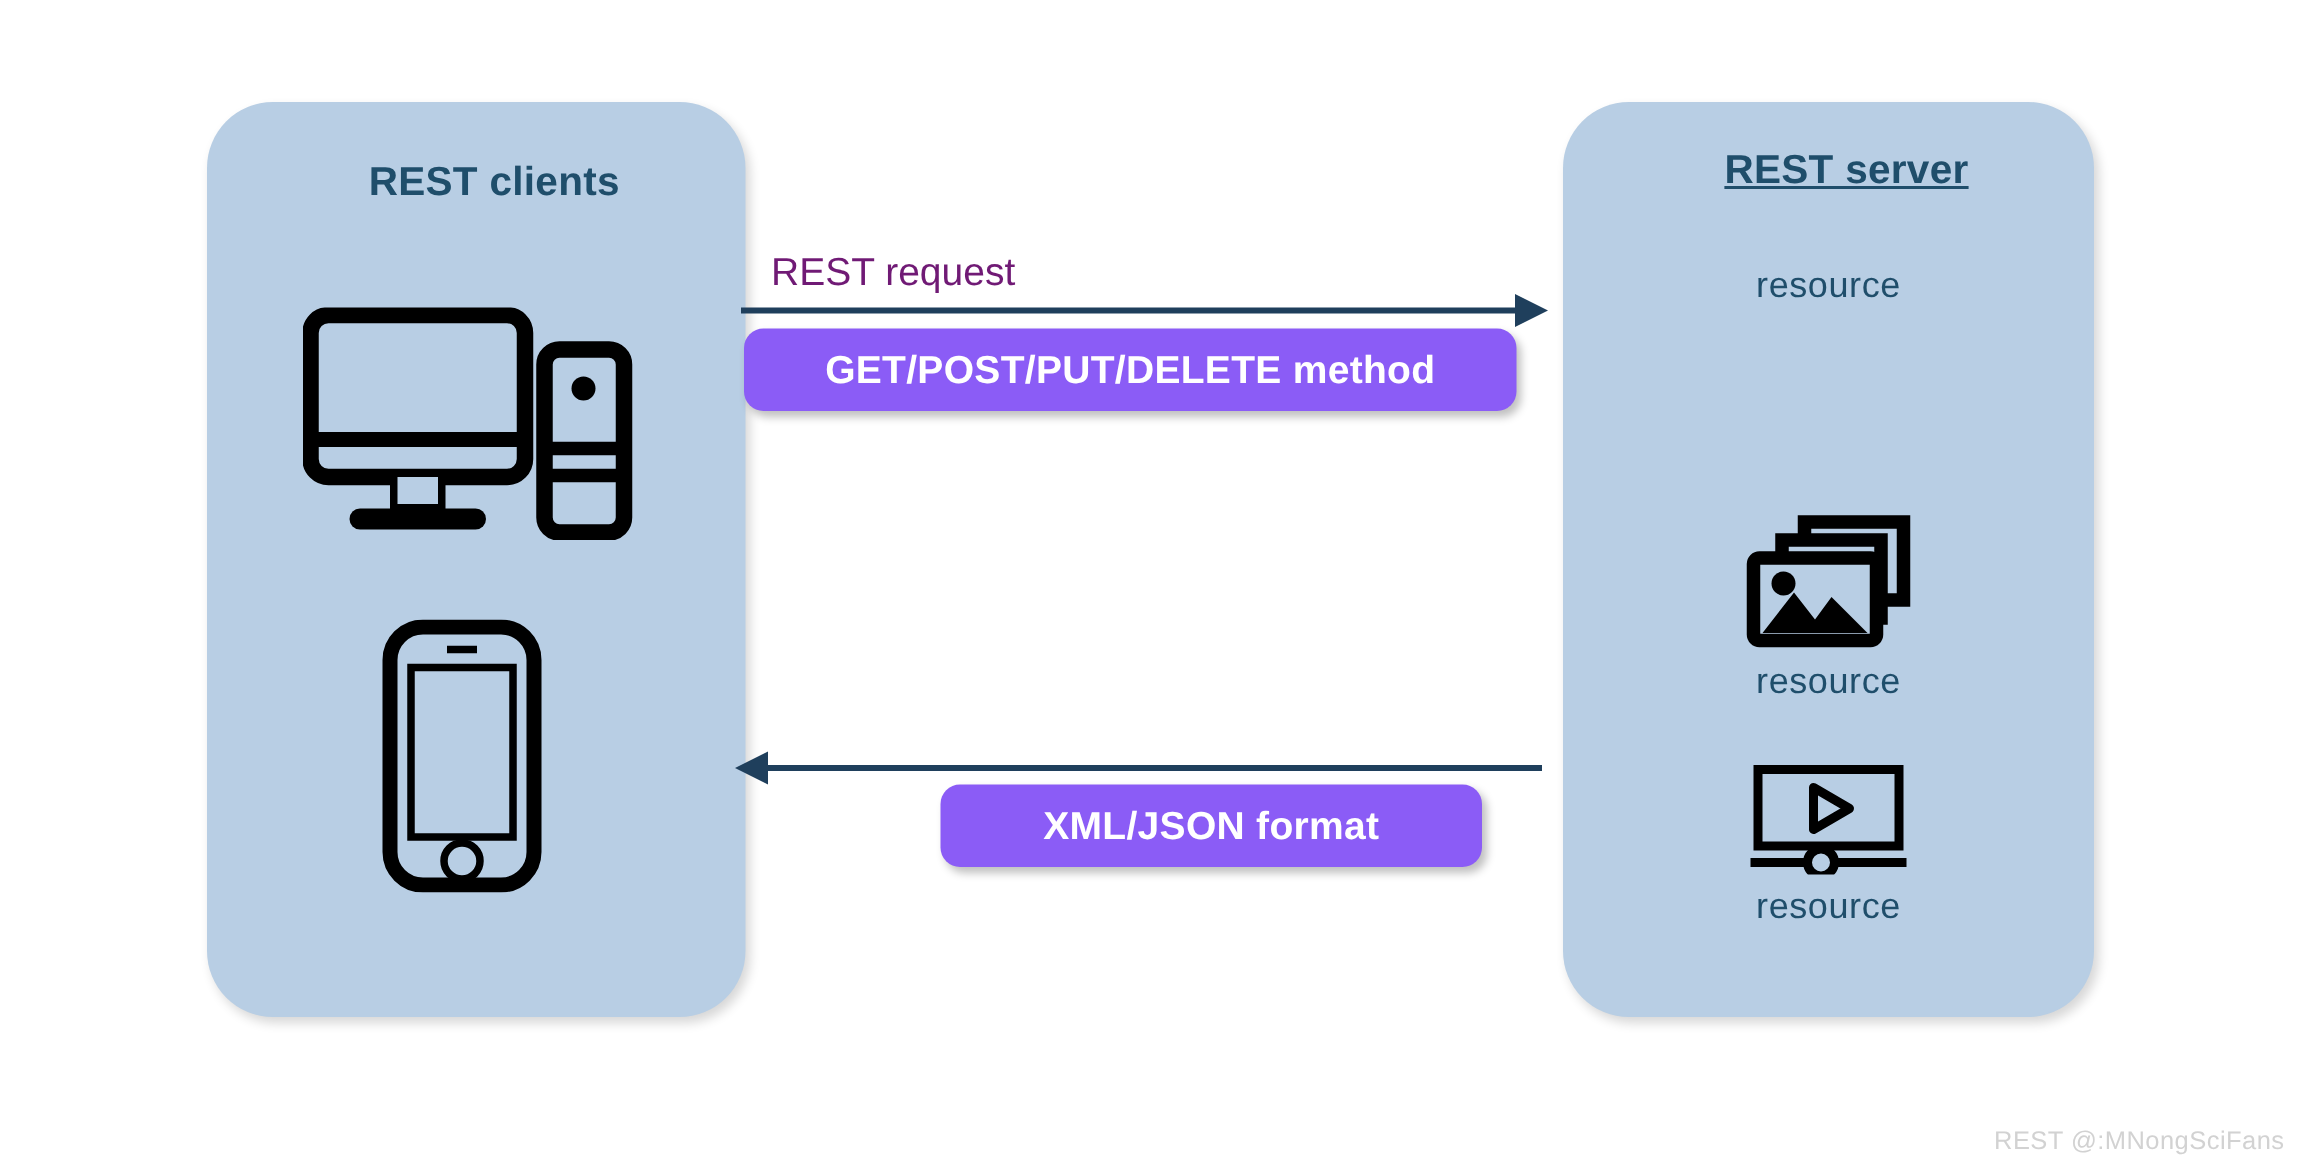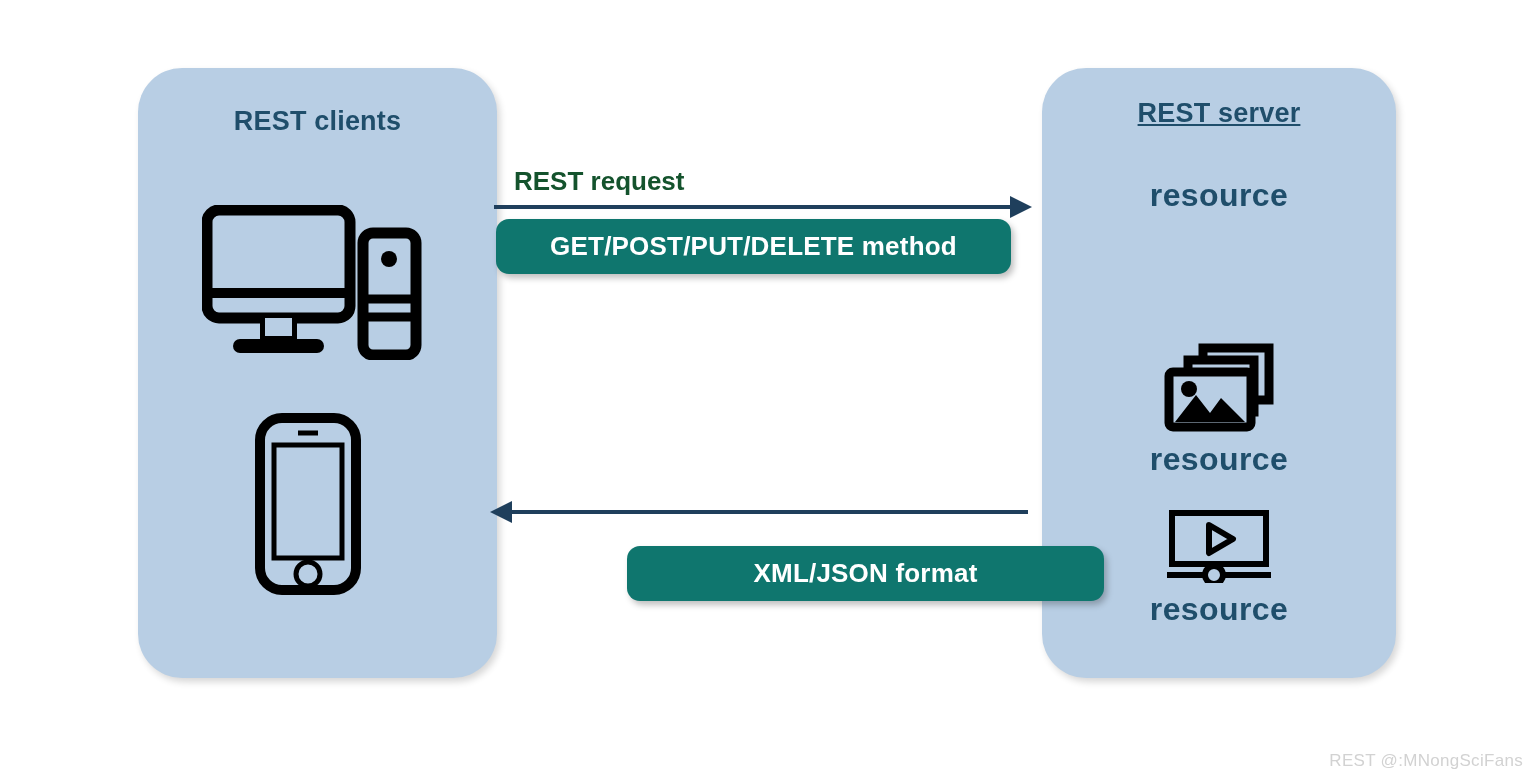--- a/index.html
+++ b/index.html
@@ -32,21 +32,21 @@
     height: 610px;
   }
   #server-panel {
     left: 1042px;
     top: 68px;
     width: 354px;
     height: 610px;
   }
   .panel-title {
     position: absolute;
-    left: 0;
+    left: 12px;
     width: 100%;
     text-align: center;
     color: #1f4e6b;
     font-size: 27px;
     font-weight: bold;
     letter-spacing: 0.2px;
     white-space: nowrap;
   }
   #client-panel .panel-title { top: 38px; }
   #server-panel .panel-title { top: 30px; text-decoration: underline; }
@@ -67,23 +67,22 @@
   }
   .resource-icon-wrap {
     display: block;
     margin: 0 auto;
     line-height: 0;
   }
   .resource-label {
     display: block;
     margin-top: 8px;
     color: #1f4e6b;
-    font-size: 32px;
+    font-size: 24px;
     letter-spacing: 0.4px;
-    font-weight: bold;
   }
   #resource-html  { top: 101px; }
   #resource-image { top: 275px; }
   #resource-video { top: 441px; }
 
   
   .arrow-line {
     position: absolute;
     height: 4px;
     background: #1f3f5c;
@@ -111,53 +110,53 @@
     border-left: 22px solid #1f3f5c;
   }
   #response-head {
     left: 490px;
     top: 501px;
     border-right: 22px solid #1f3f5c;
   }
 
   .arrow-caption {
     position: absolute;
-    color: #14532d;
+    color: #701a75;
     font-size: 26px;
-    font-weight: bold;
+    font-weight: normal;
     white-space: nowrap;
   }
   #request-caption  { left: 514px; top: 166px; }
   #response-caption { left: 508px; top: 468px; }
 
   
   .pill {
     position: absolute;
-    background: #0f766e;
+    background: #8b5cf6;
     border-radius: 13px;
     color: #ffffff;
     font-size: 26px;
     font-weight: bold;
     display: flex;
     align-items: center;
     justify-content: center;
     box-shadow: 3px 4px 6px rgba(0,0,0,0.25);
     white-space: nowrap;
     letter-spacing: 0.2px;
   }
   #request-pill {
     left: 496px;
     top: 219px;
     width: 515px;
     height: 55px;
   }
   #response-pill {
     left: 627px;
-    top: 546px;
-    width: 477px;
+    top: 523px;
+    width: 361px;
     height: 55px;
   }
 
   
   #watermark {
     position: absolute;
     right: 14px;
     bottom: 9px;
     color: #d2d2d2;
     font-size: 17px;

